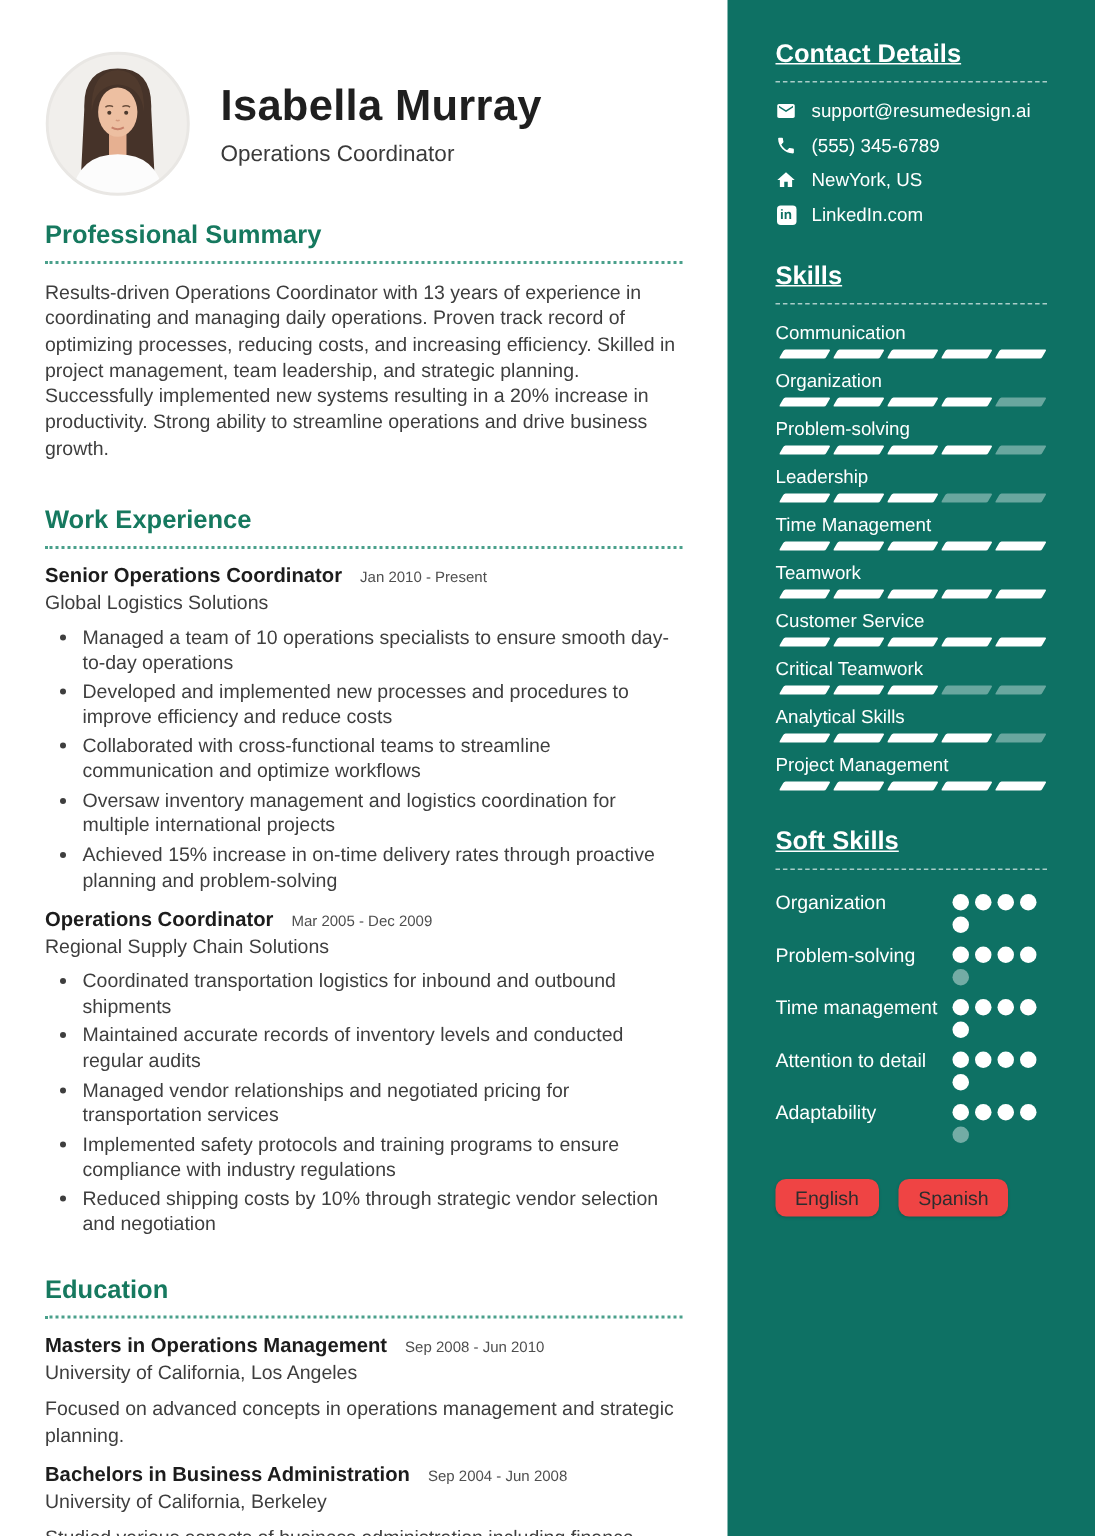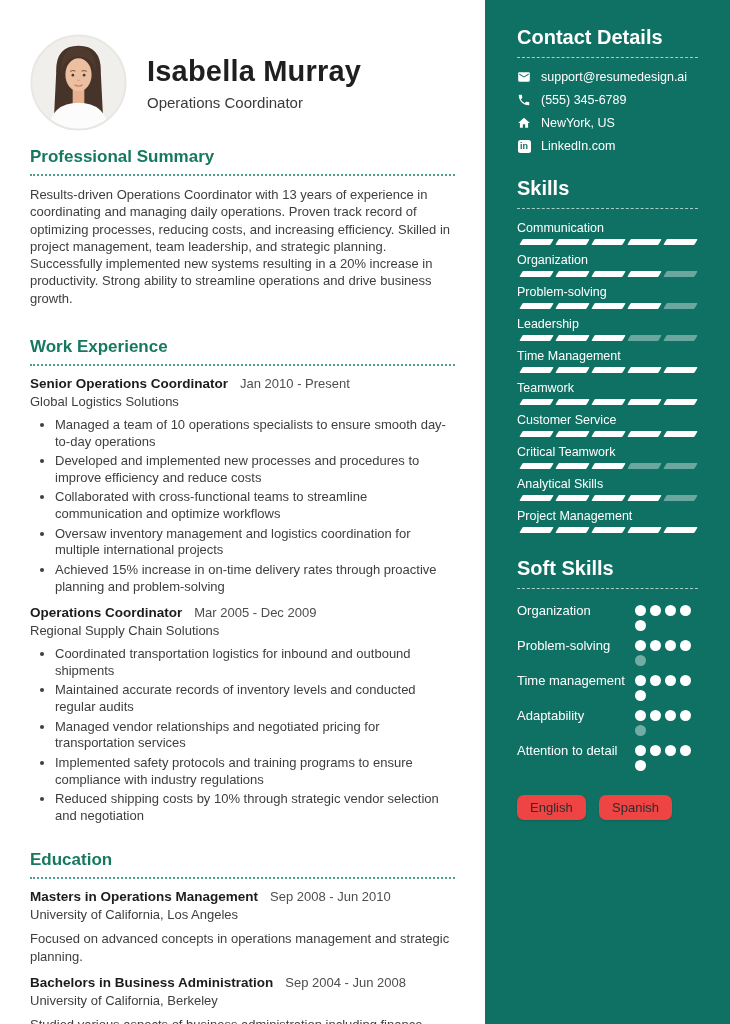--- a/index.html
+++ b/index.html
@@ -24,33 +24,33 @@
     padding-bottom: 7px; border-bottom: 2px dotted #4aa08b;
   }
   .section-summary { margin-top: 16px; }
   .section-exp { margin-top: 30px; }
   .section-edu { margin-top: 26px; }
   .body-text { font-size: 13px; color: #3e3e3e; line-height: 1.33; margin: 10px 0 0 0; }
 
   .job { margin-top: 10px; }
   .job-head { display: flex; justify-content: flex-start; align-items: baseline; gap: 12px; }
   .job-title { font-size: 13.5px; font-weight: 700; color: #1c1c1c; }
-  .job-date { font-size: 13px; color: #4e4e4e; white-space: nowrap; }
+  .job-date { font-size: 10px; color: #4e4e4e; white-space: nowrap; }
   .job-company { font-size: 13px; color: #3e3e3e; margin-top: 3px; }
   ul.bullets { margin: 8px 0 4px 0; padding-left: 25px; }
   ul.bullets li { font-size: 13px; color: #3e3e3e; line-height: 1.28; margin-bottom: 3px; }
 
   .edu { margin-top: 10px; }
   .edu-desc { font-size: 13px; color: #3e3e3e; line-height: 1.33; margin-top: 8px; }
 
   
   .sidebar { width: 245px; background: #0E7164; color: #fff; padding: 26px 32px 16px 32px; }
   .side-h {
-    font-size: 20px; font-weight: 700; margin: 0;
-    padding-bottom: 8px; border-bottom: 1.5px dashed rgba(255,255,255,0.65);
+    font-size: 17px; font-weight: 700; margin: 0;
+    padding-bottom: 8px; border-bottom: 1.5px dashed rgba(255,255,255,0.65); text-decoration: underline;
   }
   .side-block + .side-block { margin-top: 24px; }
 
   .contact-list { margin-top: 12px; }
   .contact-row { display: flex; align-items: center; gap: 10px; margin-bottom: 9px; font-size: 12.5px; }
   .cicon { width: 14px; height: 14px; flex-shrink: 0; display: flex; align-items: center; justify-content: center; }
   .cicon svg { width: 14px; height: 14px; fill: #fff; display: block; }
   .li-badge {
     width: 13px; height: 13px; background: #fff; border-radius: 2.5px;
     color: #0E7164; font-size: 9px; font-weight: 700; line-height: 13px; text-align: center;
@@ -327,37 +327,37 @@
             <div class="soft-label">Time management</div>
             <div class="dots">
               <span class="dot on"></span>
               <span class="dot on"></span>
               <span class="dot on"></span>
               <span class="dot on"></span>
               <span class="dot on"></span>
             </div>
           </div>
           <div class="soft-row">
+            <div class="soft-label">Attention to detail</div>
+            <div class="dots">
+              <span class="dot on"></span>
+              <span class="dot on"></span>
+              <span class="dot on"></span>
+              <span class="dot on"></span>
+              <span class="dot on"></span>
+            </div>
+          </div>
+          <div class="soft-row">
             <div class="soft-label">Adaptability</div>
             <div class="dots">
               <span class="dot on"></span>
               <span class="dot on"></span>
               <span class="dot on"></span>
               <span class="dot on"></span>
               <span class="dot"></span>
-            </div>
-          </div>
-          <div class="soft-row">
-            <div class="soft-label">Attention to detail</div>
-            <div class="dots">
-              <span class="dot on"></span>
-              <span class="dot on"></span>
-              <span class="dot on"></span>
-              <span class="dot on"></span>
-              <span class="dot on"></span>
             </div>
           </div>
         </div>
     </div>
 
     <div class="side-block">
       <div class="pill-row">
         <span class="pill">English</span>
         <span class="pill">Spanish</span>
       </div>

